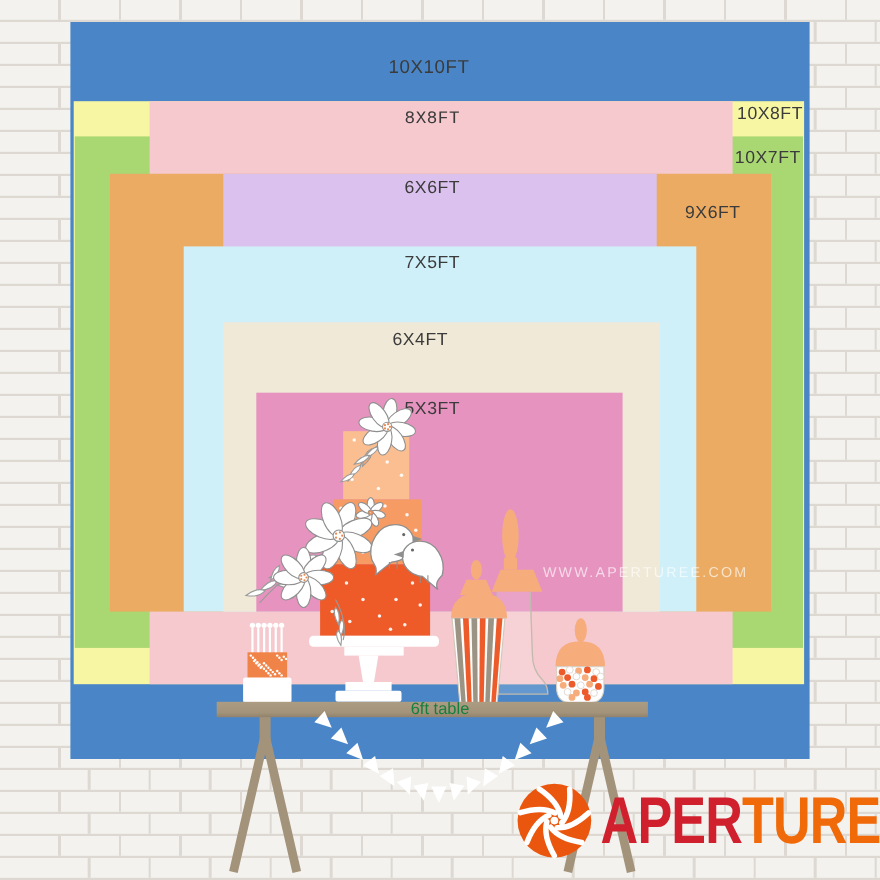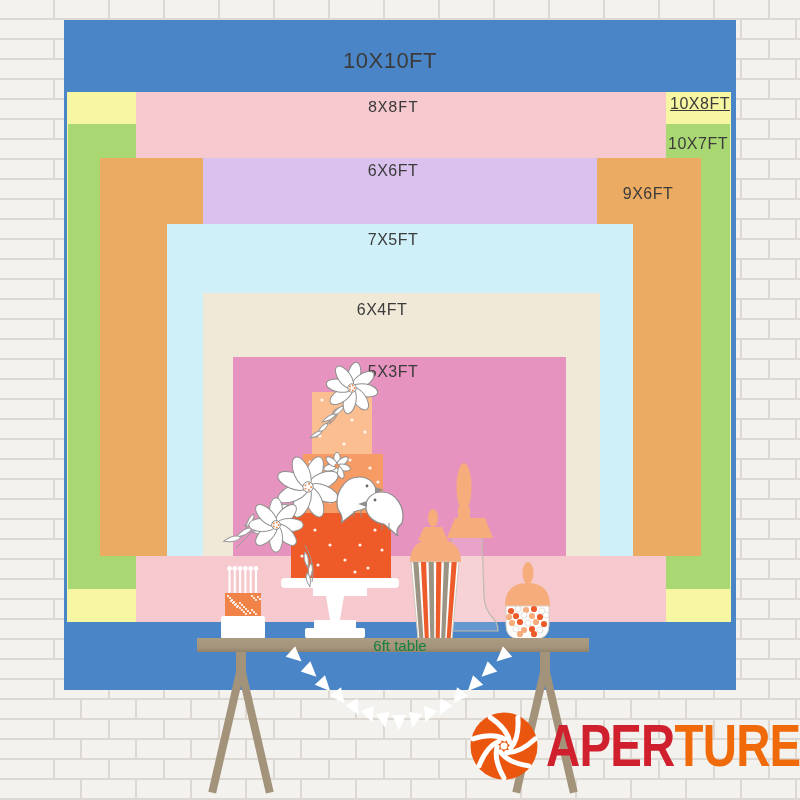--- a/index.html
+++ b/index.html
@@ -79,23 +79,23 @@
       <div class="brickrow" style="background-position-x: 27px;"></div>
       <div class="brickrow"></div>
       <div class="brickrow" style="background-position-x: 27px;"></div>
       <div class="brickrow"></div>
       <div class="brickrow" style="background-position-x: 27px;"></div>
       <div class="brickrow"></div>
       <div class="brickrow" style="background-position-x: 27px;"></div>
     </div>
   <div id="layers">
       <div class="layer" style="left: 64px; top: 20px; width: 672px; height: 670px; background: rgb(74, 134, 199);"></div>
-      <div class="layer-label" style="left: 390px; top: 61px; font-size: 22px;">10X10FT</div>
+      <div class="layer-label" style="left: 390px; top: 61px; font-size: 17px;">10X10FT</div>
       <div class="layer" style="left: 67px; top: 92px; width: 664px; height: 530px; background: rgb(247, 246, 163);"></div>
-      <div class="layer-label" style="left: 700px; top: 104px; text-decoration: underline;">10X8FT</div>
+      <div class="layer-label" style="left: 700px; top: 104px;">10X8FT</div>
       <div class="layer" style="left: 68px; top: 124px; width: 662px; height: 465px; background: rgb(169, 216, 115);"></div>
       <div class="layer-label" style="left: 698px; top: 144px;">10X7FT</div>
       <div class="layer" style="left: 136px; top: 92px; width: 530px; height: 530px; background: rgb(245, 201, 206);"></div>
       <div class="layer-label" style="left: 393px; top: 108px; font-family: Liberation Mono, monospace;">8X8FT</div>
       <div class="layer" style="left: 100px; top: 158px; width: 601px; height: 398px; background: rgb(235, 171, 98);"></div>
       <div class="layer-label" style="left: 648px; top: 194px; text-align: center;">9X6FT</div>
       <div class="layer" style="left: 203px; top: 158px; width: 394px; height: 398px; background: rgb(219, 194, 238);"></div>
       <div class="layer-label" style="left: 393px; top: 171px;">6X6FT</div>
       <div class="layer" style="left: 167px; top: 224px; width: 466px; height: 332px; background: rgb(207, 239, 249);"></div>
       <div class="layer-label" style="left: 393px; top: 240px;">7X5FT</div>
@@ -315,20 +315,21 @@
         <polygon points="375,487 384,490 375,493" fill="#8F8F8F"></polygon>
         <circle cx="367" cy="486" r="1.4" fill="#666"></circle>
         <path d="M354,511 L354,517 M361,510 L361,517" stroke="#8F8F8F"></path>
         <path d="M402,523 C406,508 396,492 382,492 C372,492 365,499 366,508 C367,517 375,523 384,524 L398,536 C395,530 399,526 402,523 Z" fill="#fff" stroke="#8F8F8F" stroke-width="1.2"></path>
         <polygon points="367,501 358,504 367,507" fill="#8F8F8F"></polygon>
         <circle cx="375" cy="500" r="1.4" fill="#666"></circle>
         <path d="M382,524 L382,530 M389,523 L389,530" stroke="#8F8F8F"></path>
       </g>
     </svg>
 
+  <div class="wm2">WWW.APERTUREE.COM</div>
 
   <div class="post" style="left:236px;top:650px"></div>
   <div class="post" style="left:540px;top:650px"></div>
   <div class="leg" style="left:237px;top:668px;transform:rotate(13deg)"></div>
   <div class="leg" style="left:237px;top:668px;transform:rotate(-13deg)"></div>
   <div class="leg" style="left:541px;top:668px;transform:rotate(13deg)"></div>
   <div class="leg" style="left:541px;top:668px;transform:rotate(-13deg)"></div>
   <div id="tablebar"></div>
   <div id="tablelabel">6ft table</div>
 

